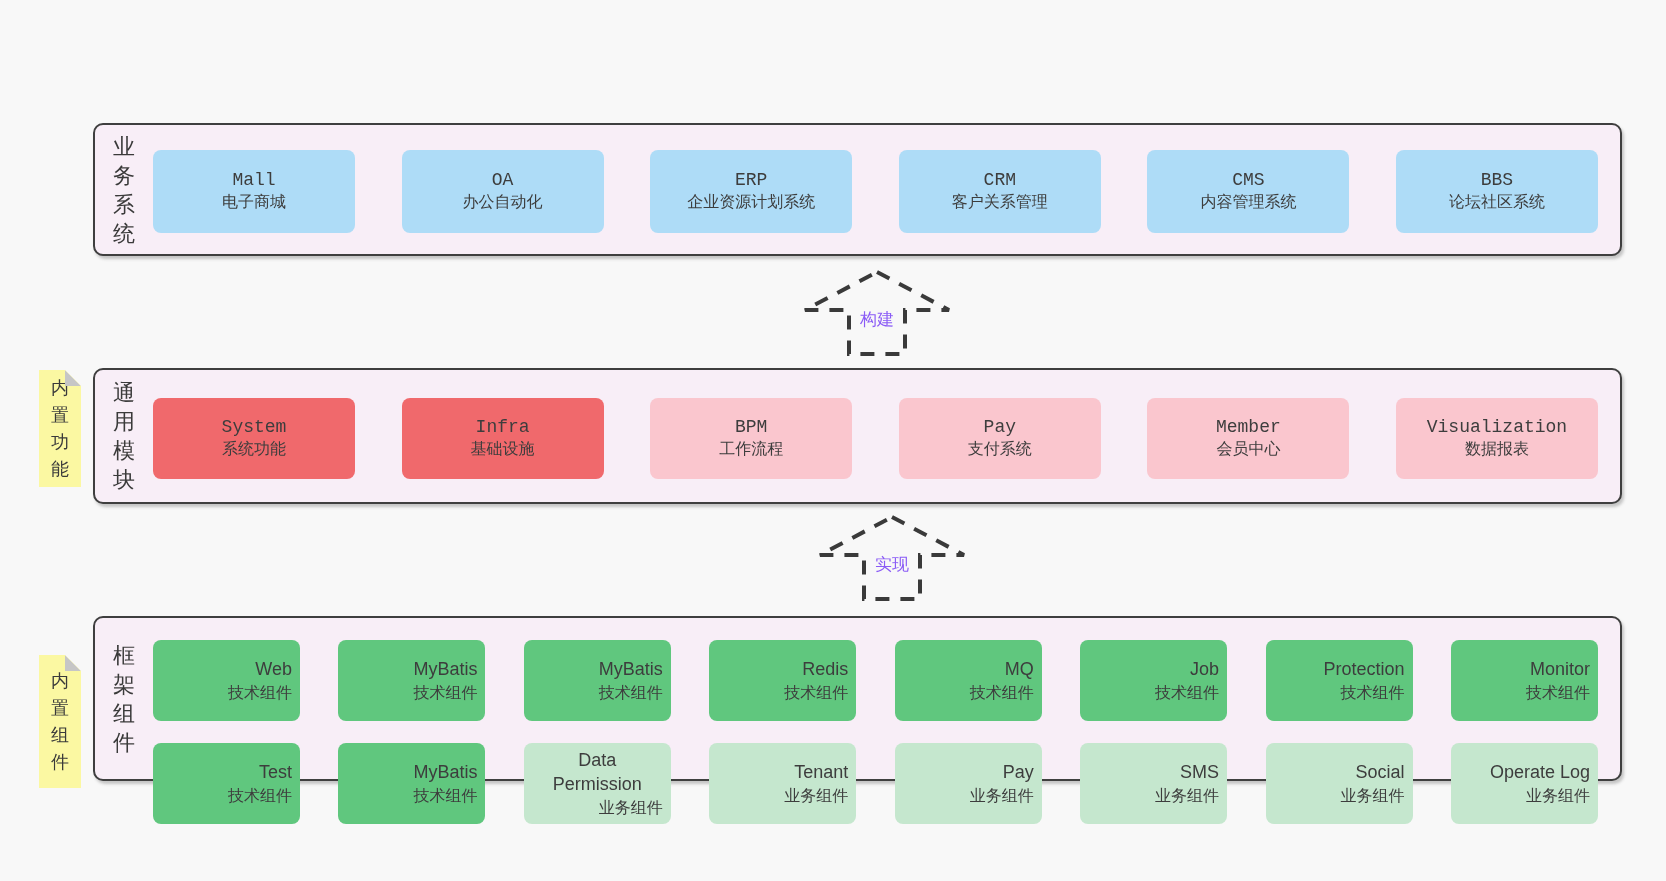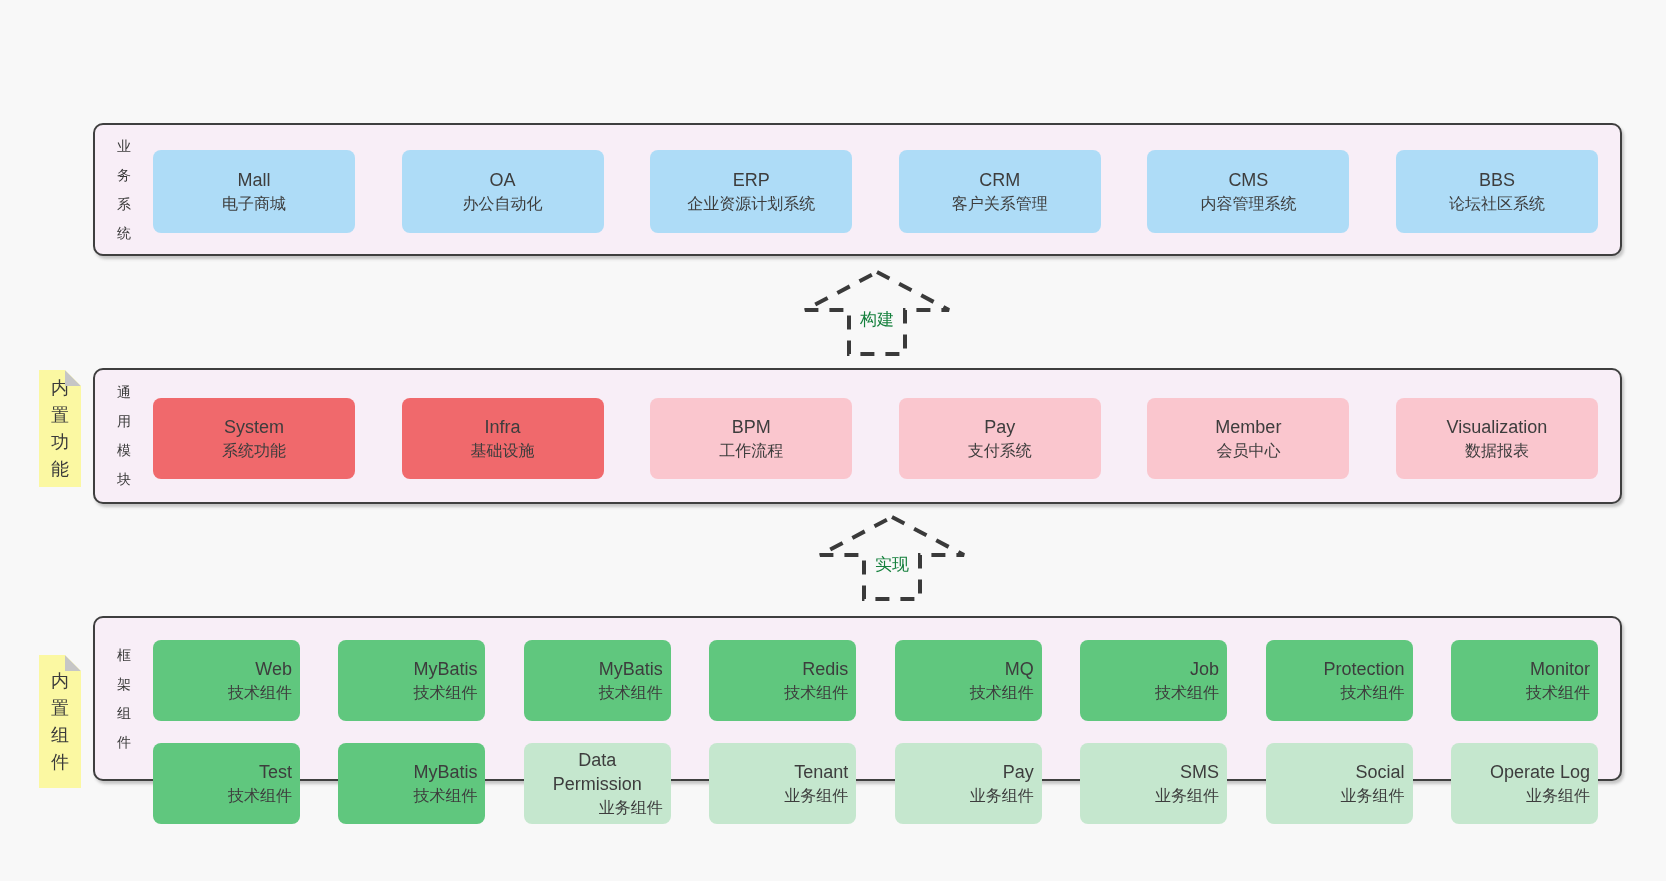--- a/index.html
+++ b/index.html
@@ -13,35 +13,35 @@
     position:absolute;left:93px;width:1529px;
     background:#f8eef7;border:2px solid #3f3f3f;border-radius:10px;
     box-shadow:2px 3px 3px rgba(80,80,80,.30);
     box-sizing:border-box;
   }
   .layer-label{
     position:absolute;left:13px;top:0;bottom:0;width:32px;
     display:flex;align-items:center;justify-content:center;
   }
   .vtext{
-    width:24px;font-size:14px;line-height:29px;text-align:center;
+    width:24px;font-size:22px;line-height:29px;text-align:center;
     word-break:break-all;color:#3a3a3a;
   }
   .row{
     position:absolute;left:58px;right:22px;
     display:flex;justify-content:space-between;
   }
   .box{
     border-radius:8px;
     display:flex;flex-direction:column;align-items:center;justify-content:center;
     text-align:center;box-sizing:border-box;padding:2px 10px;
   }
   .box .t{font-size:18px;line-height:24px;}
   .box .s{font-size:16px;line-height:23px;}
-  .w202{width:202px;}
+  .w202{width:202px;font-family:Liberation Mono, monospace;}
   .w147{width:147px;padding:18px 8px;align-items:flex-end;}
   .blue{background:#aedcf7;}
   .red{background:#f0696c;}
   .pink{background:#fac6ce;}
   .green{background:#60c77e;}
   .lightgreen{background:#c5e7ce;}
   .sticky{
     position:absolute;left:39px;width:42px;background:#fbf8a2;
     clip-path:polygon(0 0,calc(100% - 16px) 0,100% 16px,100% 100%,0 100%);
     display:flex;align-items:center;justify-content:center;z-index:5;
@@ -49,21 +49,21 @@
   .sticky .fold{
     position:absolute;top:0;right:0;width:16px;height:16px;
     background:#c6c6c6;clip-path:polygon(0 0,100% 100%,0 100%);
   }
   .sticky .vtext{font-size:18px;line-height:27px;}
   .arrow{position:absolute;width:150px;height:88px;}
   .arrow svg{position:absolute;left:0;top:0;}
   .arrow-label{
     position:absolute;left:50%;top:39px;transform:translateX(-50%);
     background:#f8f8f8;padding:0 3px;font-size:17px;white-space:nowrap;
-    color:#15803d;
+    color:#8b5cf6;
   }
   
   #layer1{top:123px;height:133px;}
   #layer1 .row{top:25px;height:83px;}
   #layer2{top:368px;height:136px;}
   #layer2 .row{top:28px;height:81px;}
   #layer3{top:616px;height:165px;}
   #layer3 .row.r1{top:22px;height:81px;}
   #layer3 .row.r2{top:125px;height:81px;}
   #sticky1{top:370px;height:117px;}

